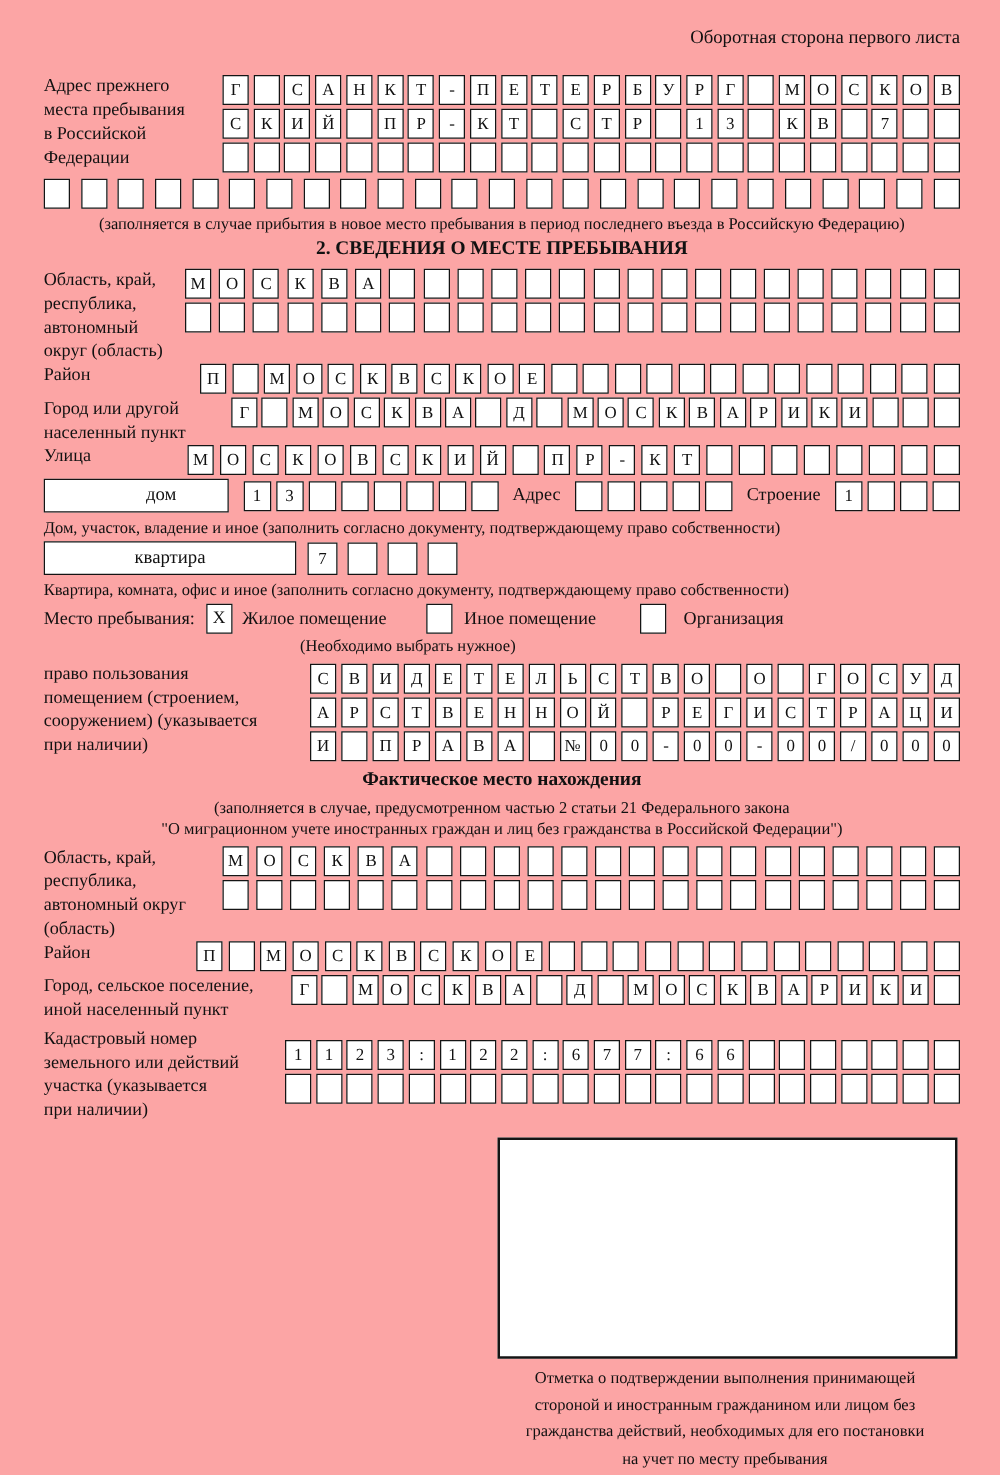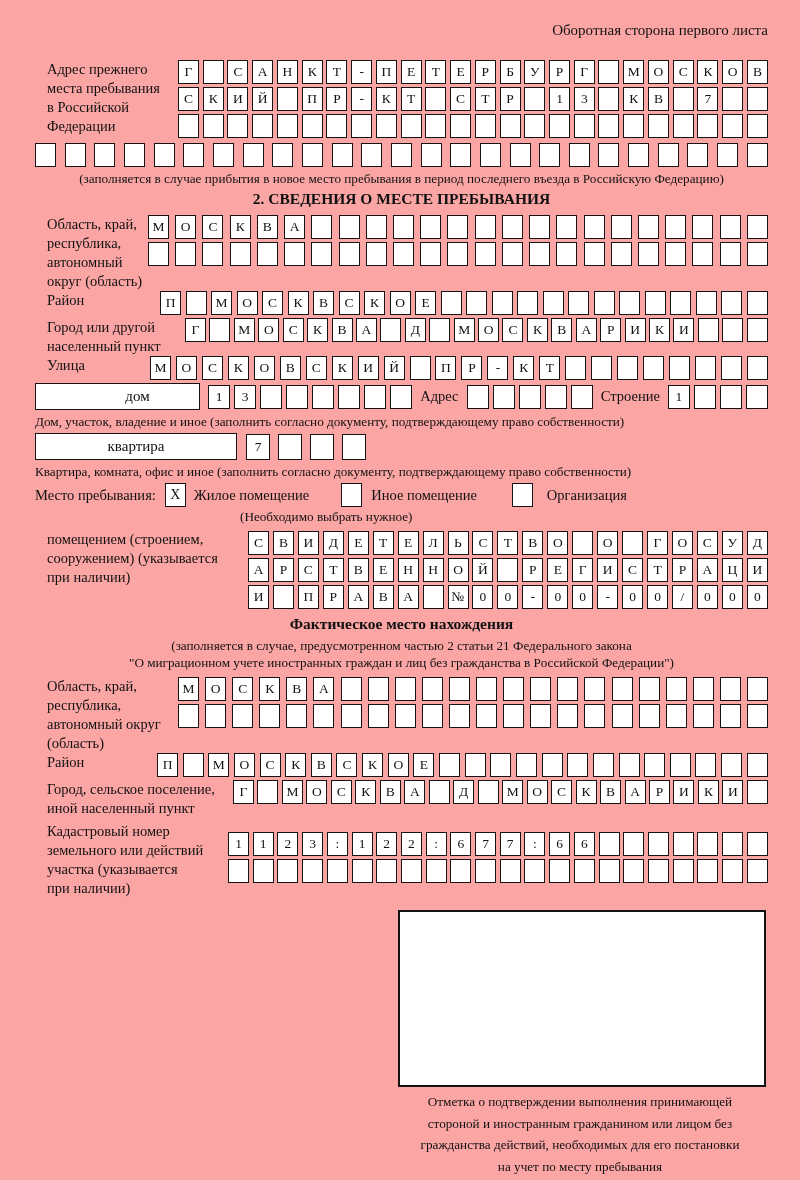--- a/index.html
+++ b/index.html
@@ -17,21 +17,21 @@
   .grid{display:grid;}
   .g143{grid-template-columns:143px 1fr;}
   .g113{grid-template-columns:113px 1fr;}
   .g125{grid-template-columns:125px 1fr;}
   .g150{grid-template-columns:150px 1fr;}
   .g115{grid-template-columns:115px 1fr;}
   .g213{grid-template-columns:213px 1fr;}
   .g122{grid-template-columns:122px 1fr;}
   .g198{grid-template-columns:198px 1fr;}
   .g193{grid-template-columns:193px 1fr;}
-  .lbl{font-size:14.5px;line-height:19px;margin-left:12px;}
+  .lbl{font-size:14.5px;line-height:19px;}
   .lbl div{white-space:nowrap;}
   .cellrow{display:flex;justify-content:space-between;margin-bottom:3px;}
   .cell{
     box-sizing:border-box;flex:0 0 21px;width:21px;height:24px;
     border:1.5px solid #141414;background:#fff;
     display:flex;align-items:center;justify-content:center;
     font-size:13.5px;line-height:1;
   }
   .cellgroup{display:flex;gap:4px;}
   .cellgroup .cell{flex:0 0 22px;width:22px;}
@@ -344,21 +344,21 @@
         <span class="cell"></span>
         <span class="cell"></span>
         <span class="cell"></span>
         <span class="cell"></span>
         <span class="cell"></span>
         <span class="cell"></span>
       </div>
   </div>
 
   <div class="domrow">
-    <div class="labelbox" style="width:165px;padding-left:40px;">дом</div>
+    <div class="labelbox" style="width:148px;padding-left:40px;">дом</div>
     <div class="cellgroup">
         <span class="cell">1</span>
         <span class="cell">3</span>
         <span class="cell"></span>
         <span class="cell"></span>
         <span class="cell"></span>
         <span class="cell"></span>
         <span class="cell"></span>
         <span class="cell"></span>
       </div>
@@ -397,20 +397,21 @@
     <span style="margin-left:8px;">Жилое помещение</span>
     <span class="chk" style="margin-left:32px;"></span>
     <span style="margin-left:9px;">Иное помещение</span>
     <span class="chk" style="margin-left:35px;"></span>
     <span style="margin-left:14px;">Организация</span>
   </div>
   <div class="mesto-note">(Необходимо выбрать нужное)</div>
 
   <div class="grid g213 mb2">
     <div class="lbl">
+      <div>право пользования</div>
       <div>помещением (строением,</div>
       <div>сооружением) (указывается</div>
       <div>при наличии)</div>
     </div>
     <div class="doc-rows">
       <div class="cellrow">
           <span class="cell">С</span>
           <span class="cell">В</span>
           <span class="cell">И</span>
           <span class="cell">Д</span>

